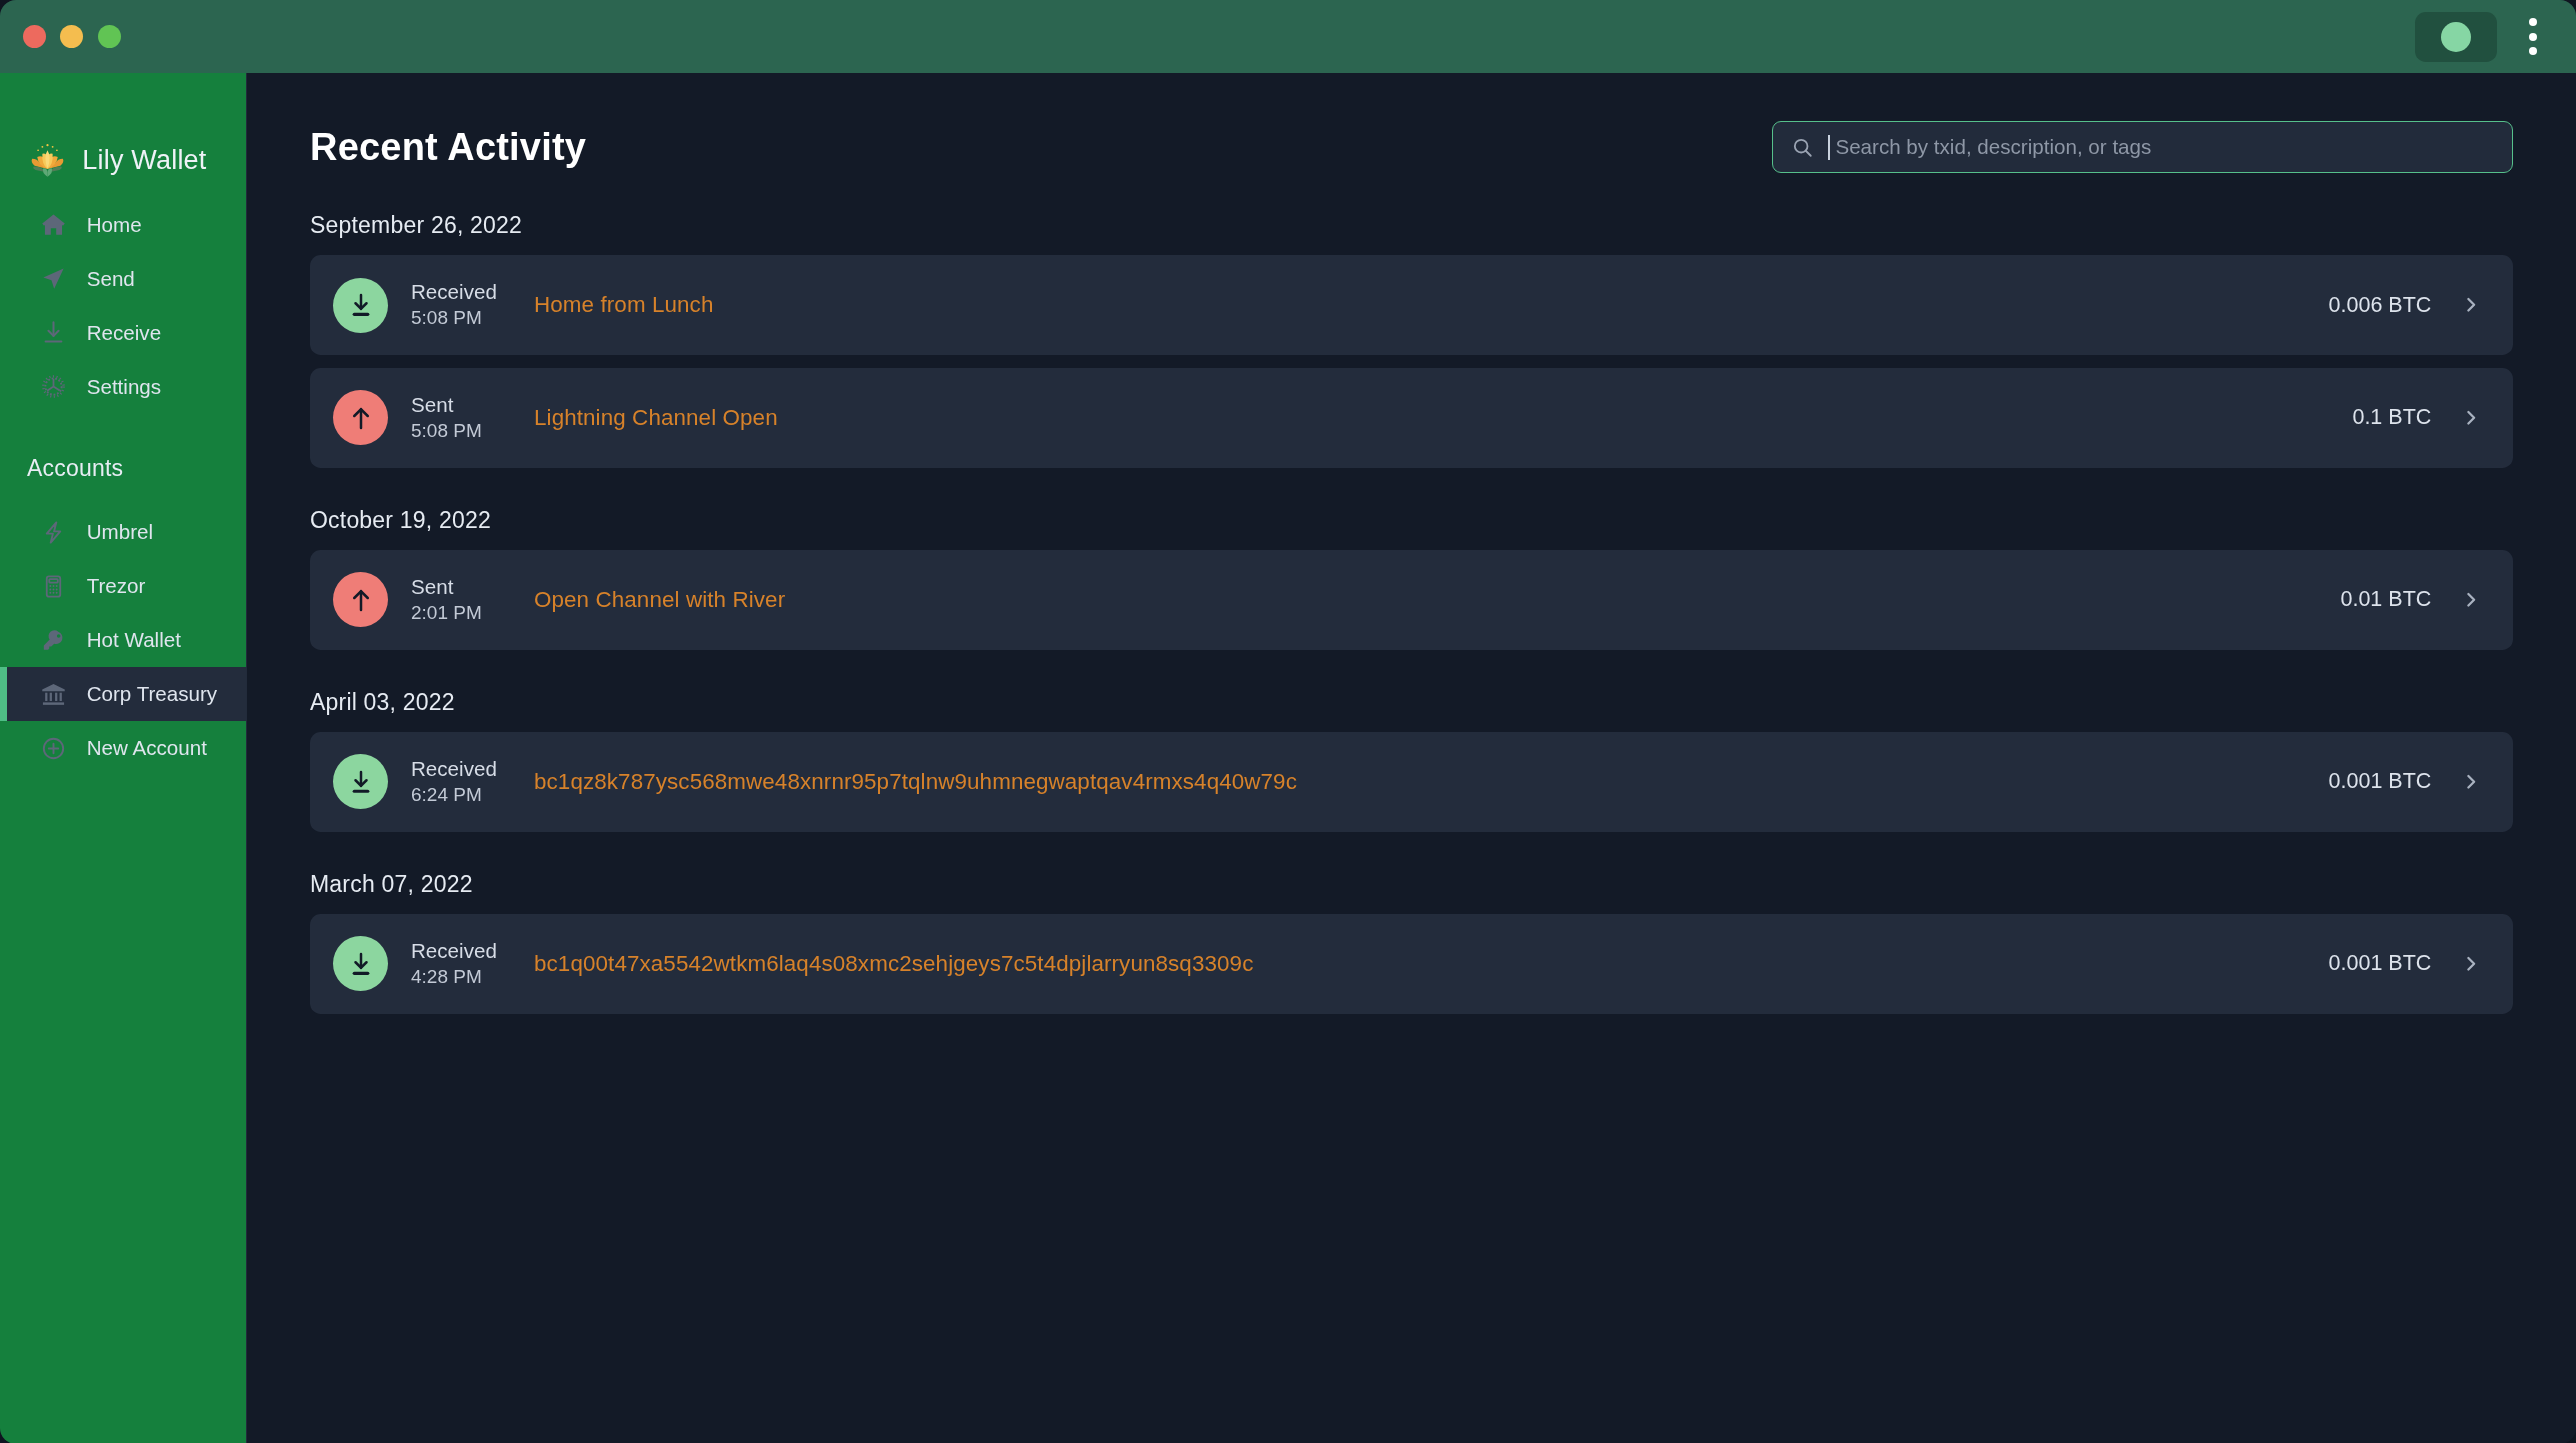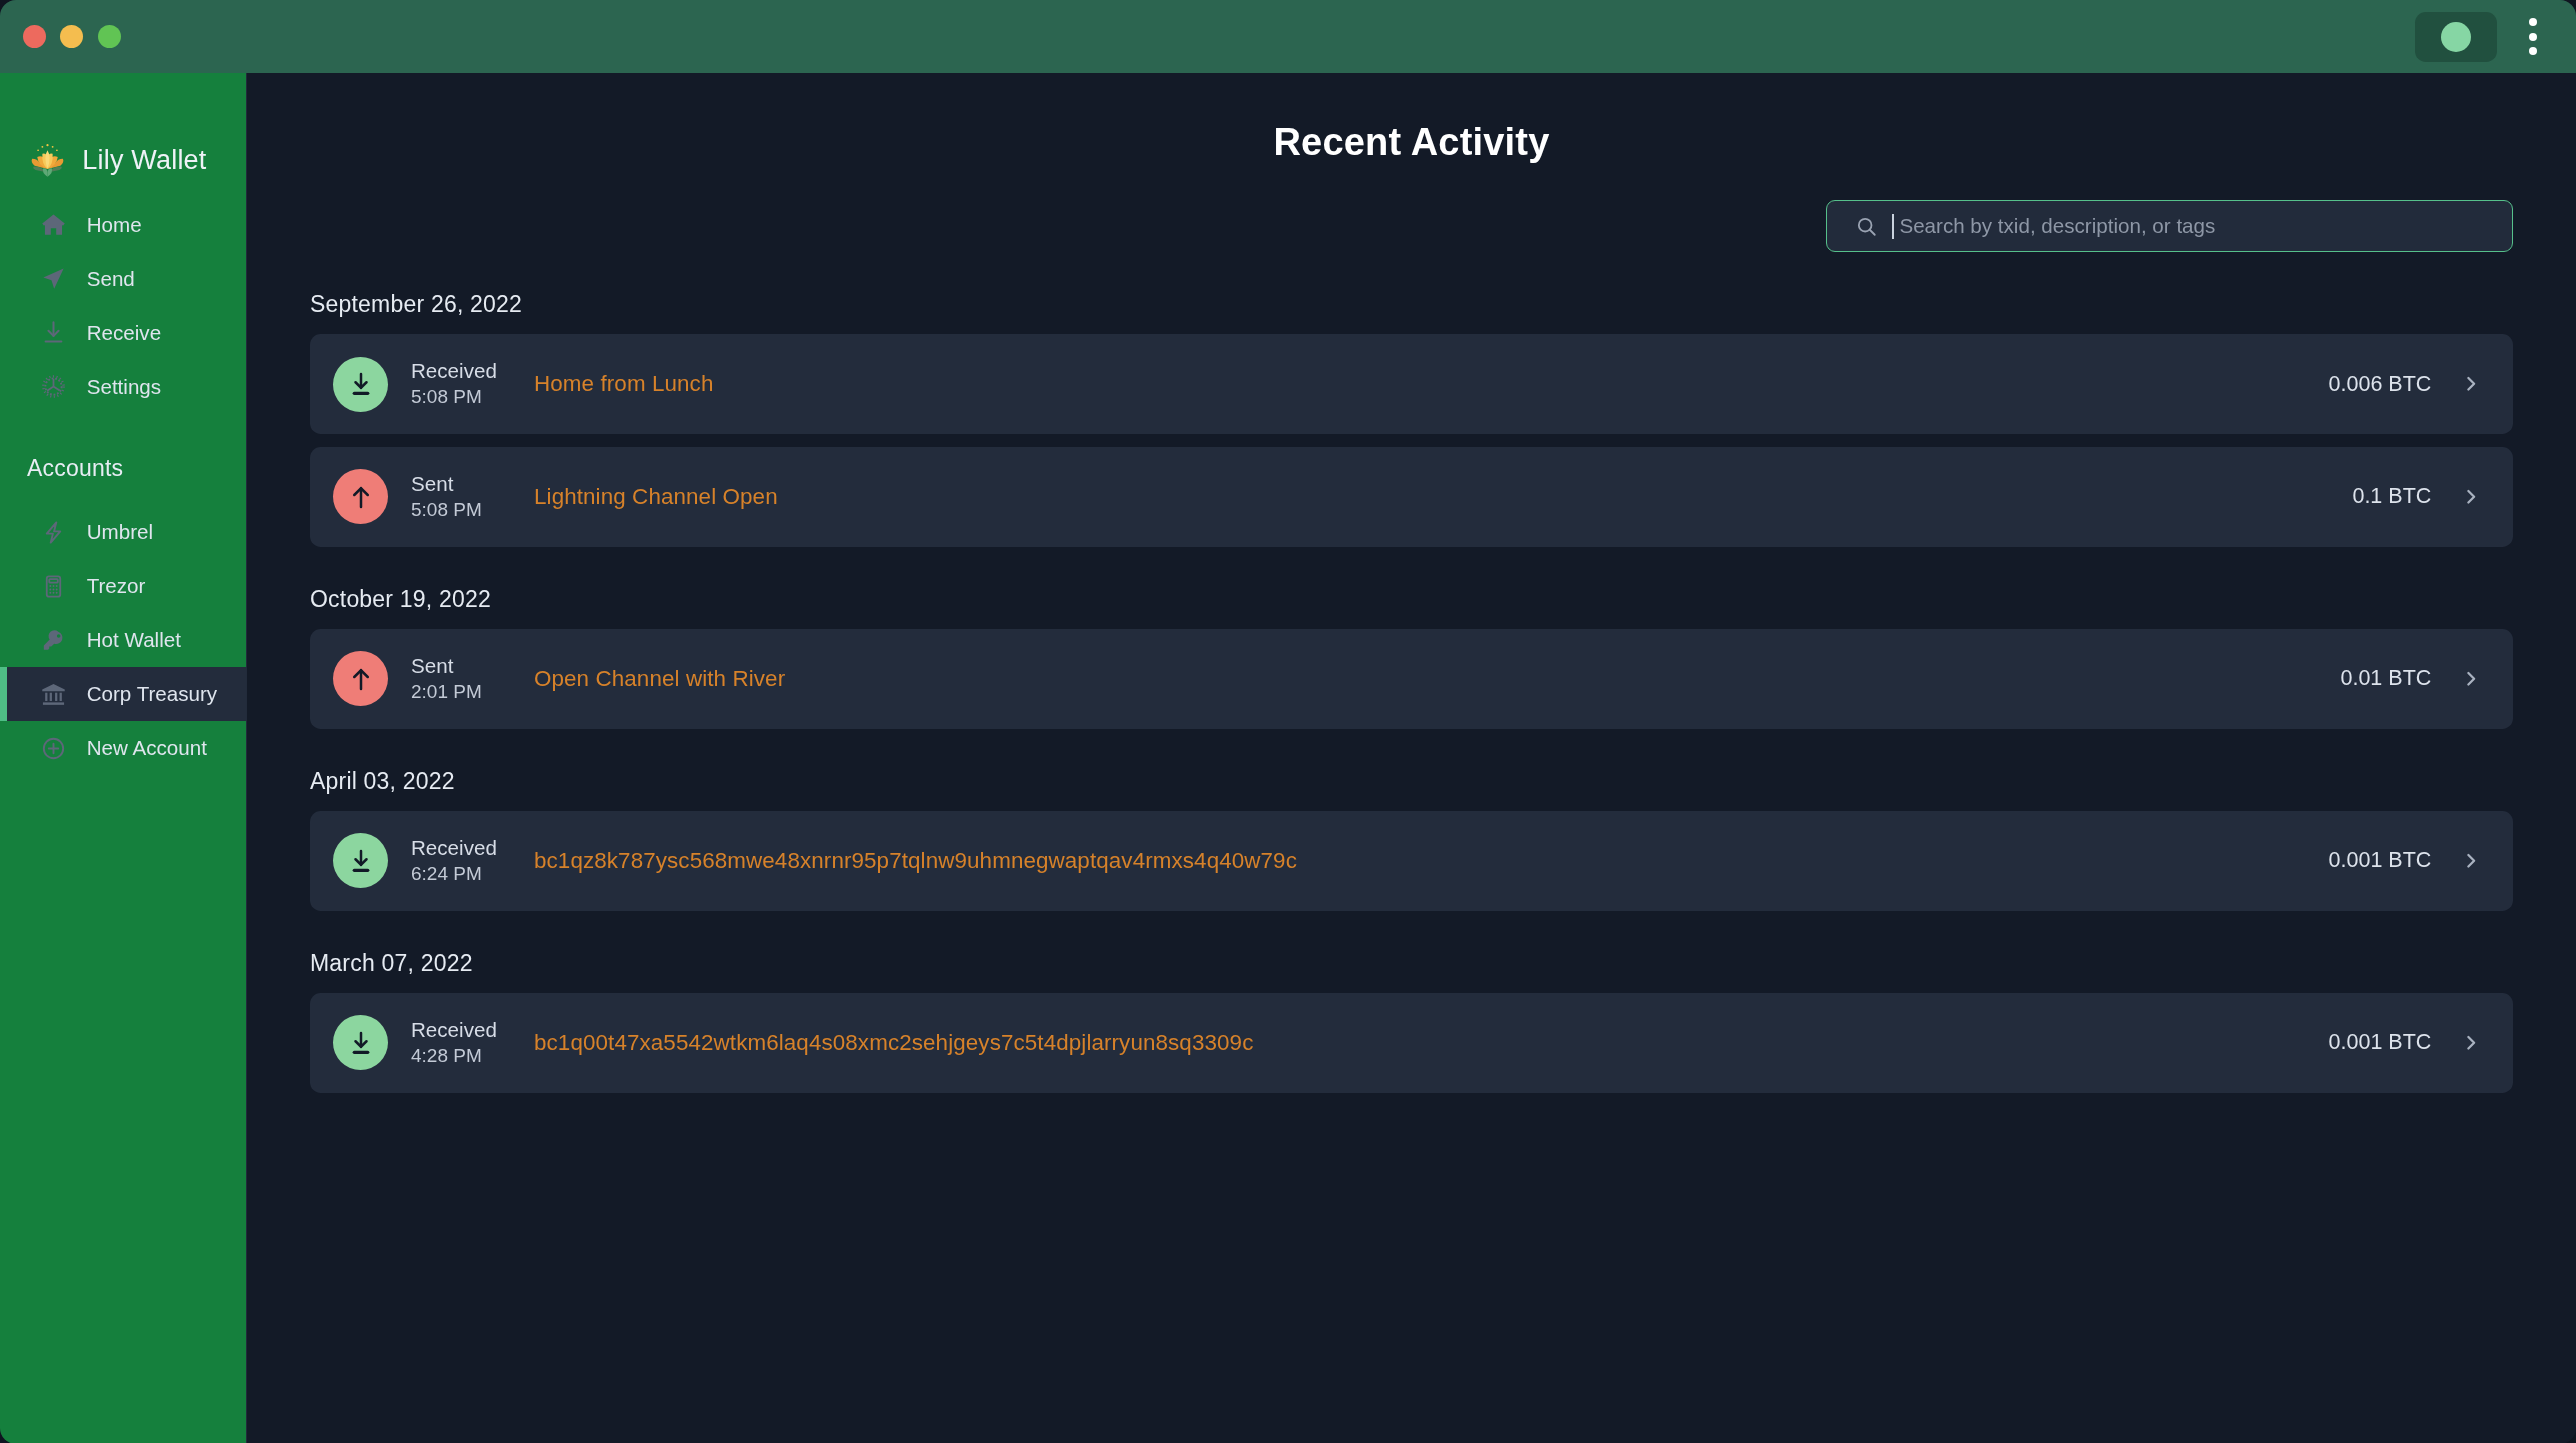--- a/index.html
+++ b/index.html
@@ -124,38 +124,37 @@
     flex: 1 1 auto;
     background: #131a27;
     padding: 0 63px 0 63px;
     min-width: 0;
     overflow: hidden;
   }
   .main-header {
     display: flex; align-items: center;
     padding-top: 48px;
     gap: 36px;
-    flex-direction: column;
   }
   .page-title {
     color: #ffffff;
     font-size: 38px;
     font-weight: bold;
     letter-spacing: 0.2px;
     white-space: nowrap;
   }
   .search-wrap {
     margin-left: auto;
-    width: 687px;
+    width: 741px;
     height: 52px;
     background: #222b3b;
     border: 1.8px solid #56c08b;
     border-radius: 9px;
     display: flex; align-items: center;
-    padding: 0 28px;
+    padding: 0 18px;
     gap: 14.3px;
     position: relative;
   }
   .search-icon { width: 23px; height: 23px; color: #9aa3b2; flex: 0 0 23px; }
   .caret {
     width: 1.8px; height: 25px;
     background: #c9d2de;
     flex: 0 0 1.8px;
   }
   .search-input {

